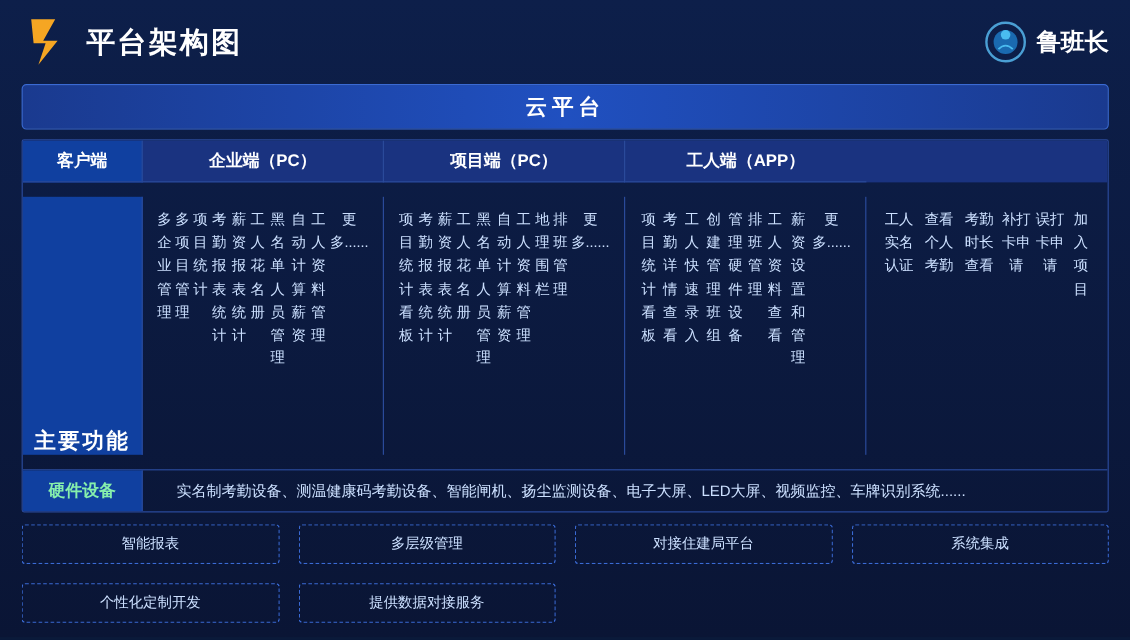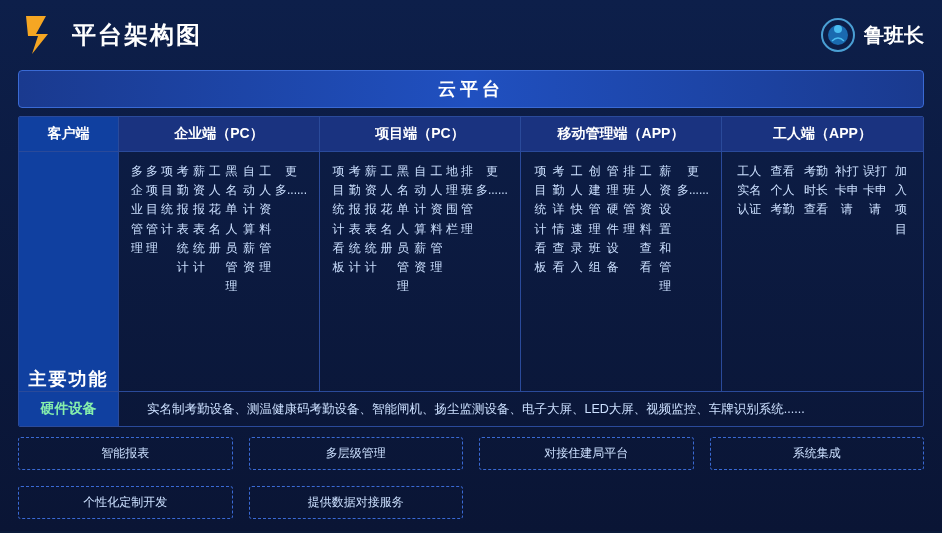--- a/index.html
+++ b/index.html
@@ -71,20 +71,21 @@
     }
 
     
     .main-table {
       flex: 1;
       display: flex;
       flex-direction: column;
       border: 1px solid #2a4a9a;
       border-radius: 2px;
       overflow: hidden;
+      gap: 12px;
     }
 
     
     .col-headers {
       display: grid;
       grid-template-columns: 100px 1fr 1fr 1fr 1fr;
       background: #1a3380;
     }
     .col-header {
       border-right: 1px solid #2a4a9a;
@@ -213,23 +214,20 @@
 
     <div class="col-headers">
       <div class="col-header client-header">
         <span>客户端</span>
       </div>
       <div class="col-header">
         <span>企业端（PC）</span>
       </div>
       <div class="col-header">
         <span>项目端（PC）</span>
-      </div>
-      <div class="col-header">
-        <span>移动管理端（APP）</span>
       </div>
       <div class="col-header">
         <span>工人端（APP）</span>
       </div>
     </div>
 
     <div class="content-row">
 
       <div class="row-label">
         <span>主要功能</span>

